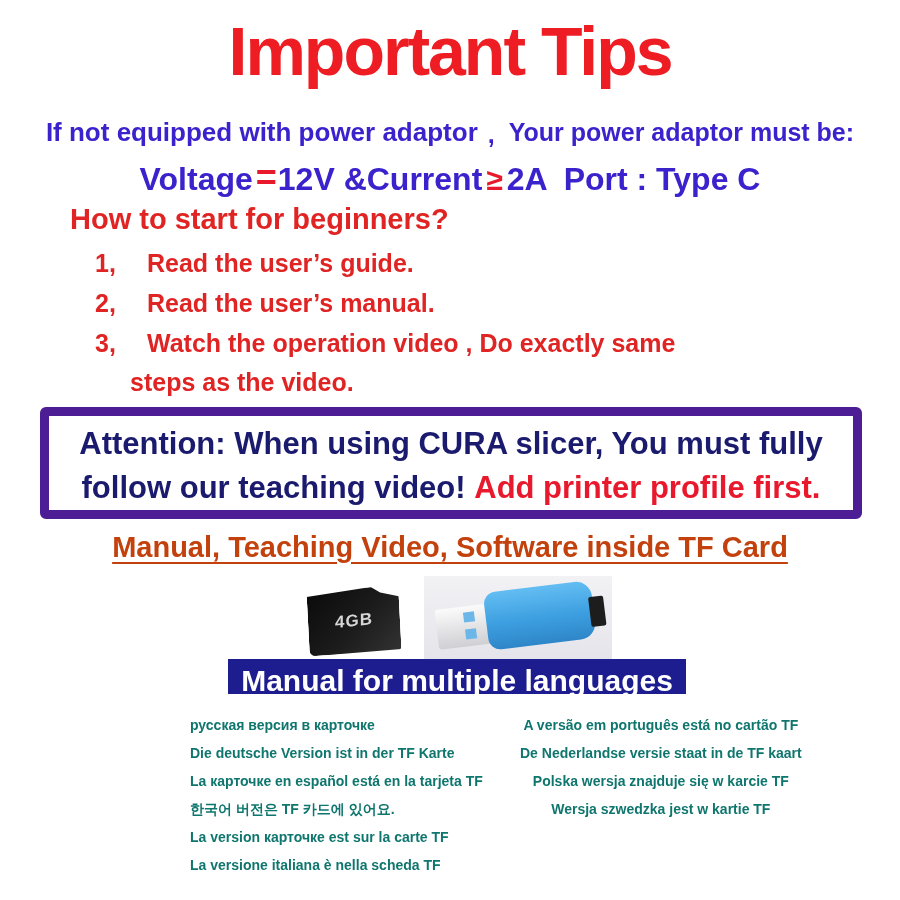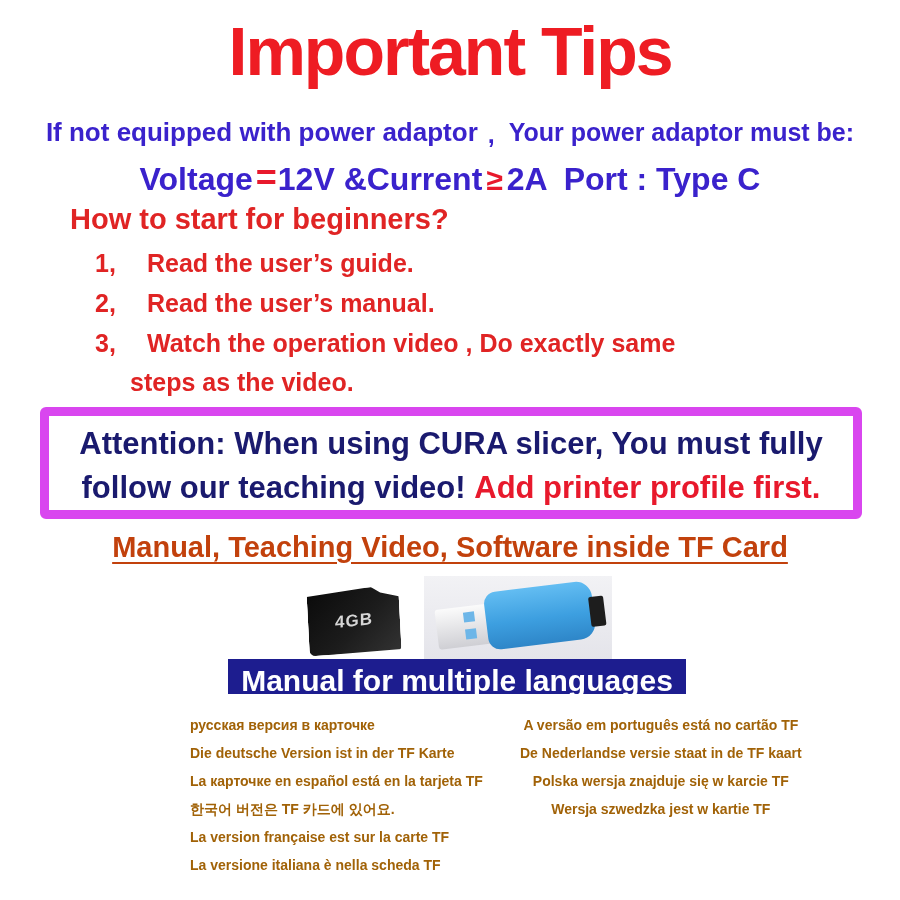--- a/index.html
+++ b/index.html
@@ -32,21 +32,21 @@
   .step{
     position:absolute;left:95px;font-size:25px;font-weight:bold;color:#e02424;white-space:nowrap;
   }
   .step .num{display:inline-block;width:52px;}
   .step-1{top:249px;}
   .step-2{top:289px;}
   .step-3{top:329px;}
   .step-3b{top:368px;left:130px;}
   .attention-box{
     position:absolute;left:40px;top:407px;width:822px;height:112px;
-    box-sizing:border-box;border:9px solid #d946ef;border-radius:6px;background:#ffffff;
+    box-sizing:border-box;border:9px solid #4c1d95;border-radius:6px;background:#ffffff;
     text-align:center;color:#1a1a6e;
   }
   .attention-box .att-line1{margin-top:10px;font-size:31px;font-weight:600;white-space:nowrap;}
   .attention-box .att-line2{margin-top:8px;font-size:31px;font-weight:600;white-space:nowrap;}
   .attention-box .att-red{color:#e8192c;font-weight:bold;}
   .tf-link{
     position:absolute;top:531px;left:0;width:100%;text-align:center;
     font-size:29px;font-weight:600;color:#c2410c;
     text-decoration:underline;text-underline-offset:5px;white-space:nowrap;
   }
@@ -86,21 +86,21 @@
   .usb-tf-tab{
     position:absolute;left:166px;top:30px;width:15px;height:30px;background:#1d1d1d;border-radius:2px;
   }
   .banner{
     position:absolute;left:228px;top:659px;width:458px;height:35px;
     background:#1d1d8f;color:#ffffff;font-size:30px;font-weight:bold;
     text-align:center;line-height:44px;white-space:nowrap;
   }
   .lang-col{
     position:absolute;display:flex;flex-direction:column;gap:12px;
-    color:#a16207;font-size:14px;font-weight:bold;
+    color:#0f766e;font-size:14px;font-weight:bold;
   }
   .lang-col .lang-row{line-height:16px;white-space:nowrap;}
   .lang-left{left:190px;top:717px;}
   .lang-right{left:520px;top:717px;align-items:center;}
 </style>
 </head>
 <body>
 
 <div class="page">
 
@@ -155,21 +155,21 @@
     </div>
   </div>
 
   <div class="banner">Manual for multiple languages</div>
 
   <div class="lang-col lang-left">
     <div class="lang-row">русская  версия в карточке</div>
     <div class="lang-row">Die deutsche Version ist in der TF Karte</div>
     <div class="lang-row">La карточке en español está en la tarjeta TF</div>
     <div class="lang-row">한국어  버전은  TF 카드에  있어요.</div>
-    <div class="lang-row">La version française est sur la carte TF</div>
+    <div class="lang-row">La version карточке est sur la carte TF</div>
     <div class="lang-row">La versione italiana è nella scheda TF</div>
   </div>
 
   <div class="lang-col lang-right">
     <div class="lang-row">A versão em português está no cartão TF</div>
     <div class="lang-row">De Nederlandse versie staat in de TF kaart</div>
     <div class="lang-row">Polska wersja znajduje się w karcie TF</div>
     <div class="lang-row">Wersja szwedzka jest w kartie TF</div>
   </div>
 

